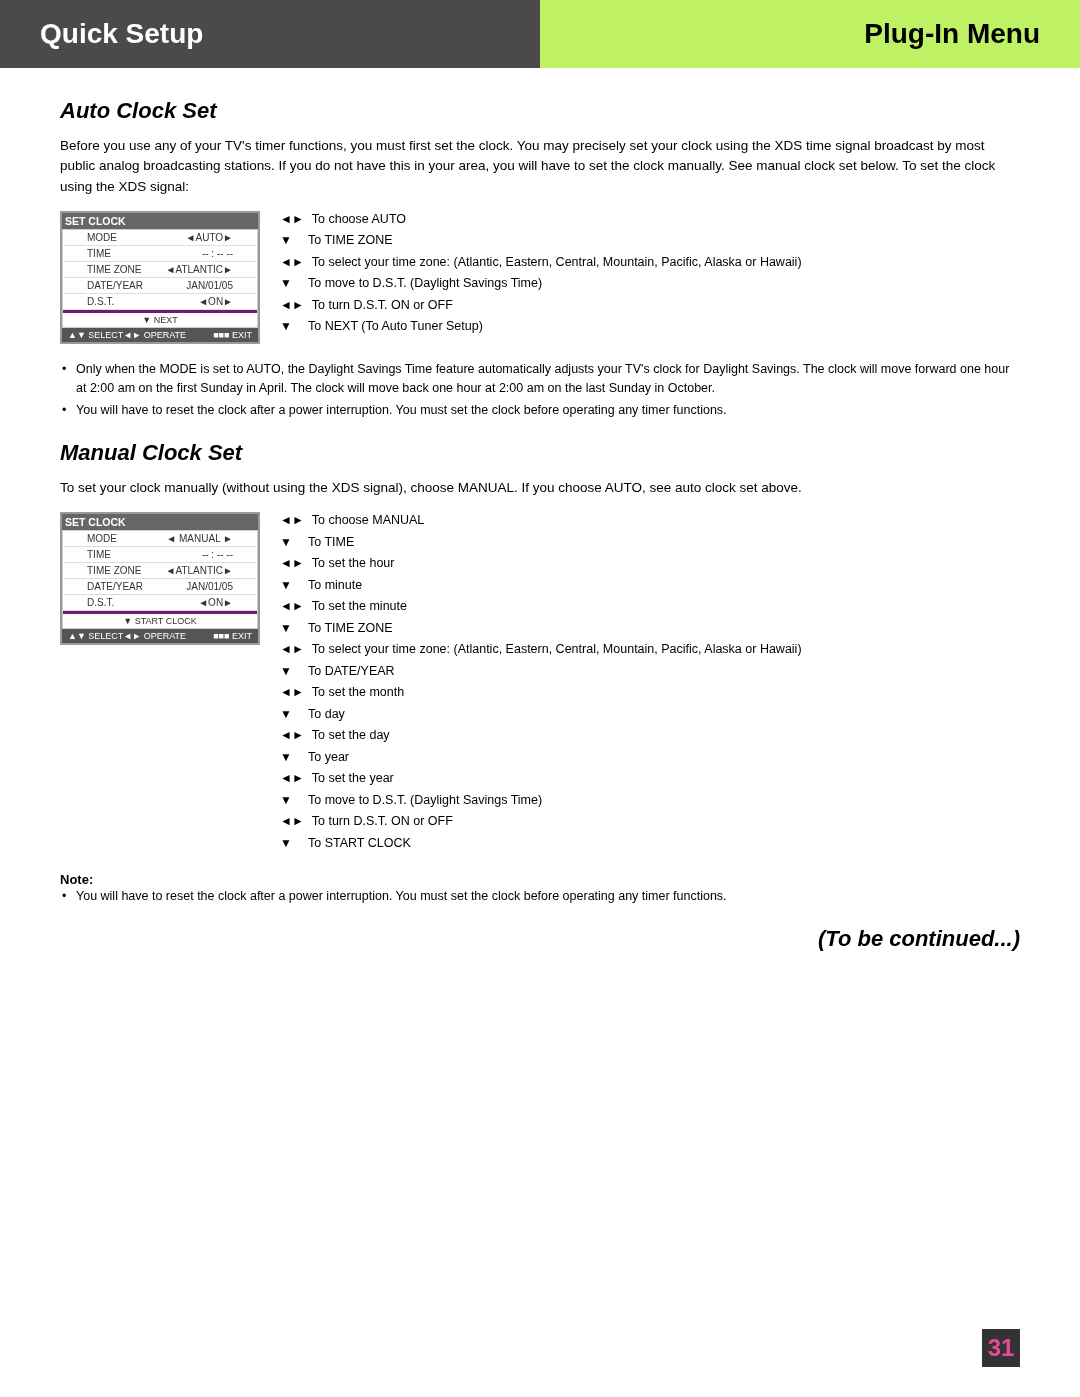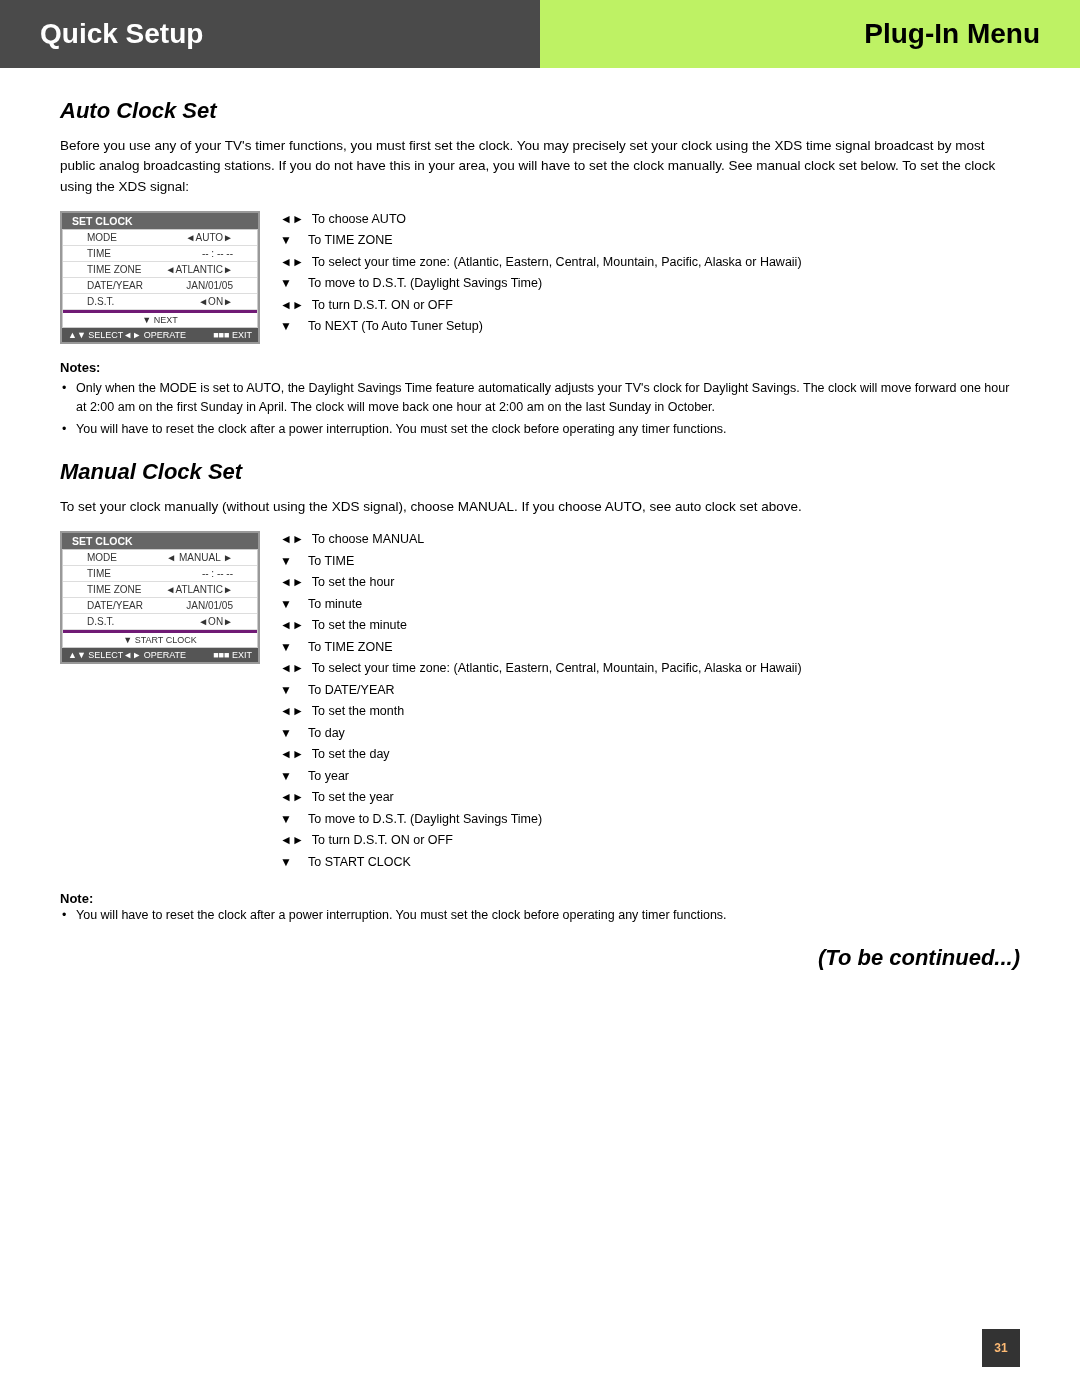--- a/index.html
+++ b/index.html
@@ -73,21 +73,21 @@
 
     .tv-menu {
       border: 2px solid #999;
       width: 200px;
       flex-shrink: 0;
       font-size: 10.5px;
     }
     .tv-menu-title {
       background: #666;
       color: #fff;
-      padding: 2px 10px;
+      padding: 2px 3px;
       font-size: 10.5px;
       font-weight: bold;
     }
     .tv-menu-body {
       border: 1px solid #ccc;
     }
     .tv-menu-row {
       display: flex;
       justify-content: space-between;
       padding: 2px 24px;
@@ -157,23 +157,23 @@
       position: absolute;
       left: 2px;
     }
 
     
     .page-number {
       position: absolute;
       bottom: 30px;
       right: 60px;
       background: #333;
-      color: #fdba74;
-      font-weight: bold;
-      font-size: 12px;
+      color: #ec4899;
+      font-weight: bold;
+      font-size: 24px;
       width: 38px;
       height: 38px;
       display: flex;
       align-items: center;
       justify-content: center;
     }
 
     
     .to-be-continued {
       font-size: 22px;
@@ -257,21 +257,20 @@
           <span class="arrow arrow-lr">◄►</span>
           <span>To turn D.S.T. ON or OFF</span>
         </div>
         <div class="instruction-row">
           <span class="arrow">▼</span>
           <span>To NEXT (To Auto Tuner Setup)</span>
         </div>
       </div>
     </div>
 
-    <div class="notes-label">Notes:</div>
     <ul class="notes-list">
       <li>Only when the MODE is set to AUTO, the Daylight Savings Time feature automatically adjusts your TV's clock for Daylight Savings. The clock will move forward one hour at 2:00 am on the first Sunday in April. The clock will move back one hour at 2:00 am on the last Sunday in October.</li>
       <li>You will have to reset the clock after a power interruption. You must set the clock before operating any timer functions.</li>
     </ul>
 
     <div class="section-title">Manual Clock Set</div>
     <p class="body-text">To set your clock manually (without using the XDS signal), choose MANUAL. If you choose AUTO, see auto clock set above.</p>
 
     <div class="tv-menu-container">
       <div class="tv-menu">

